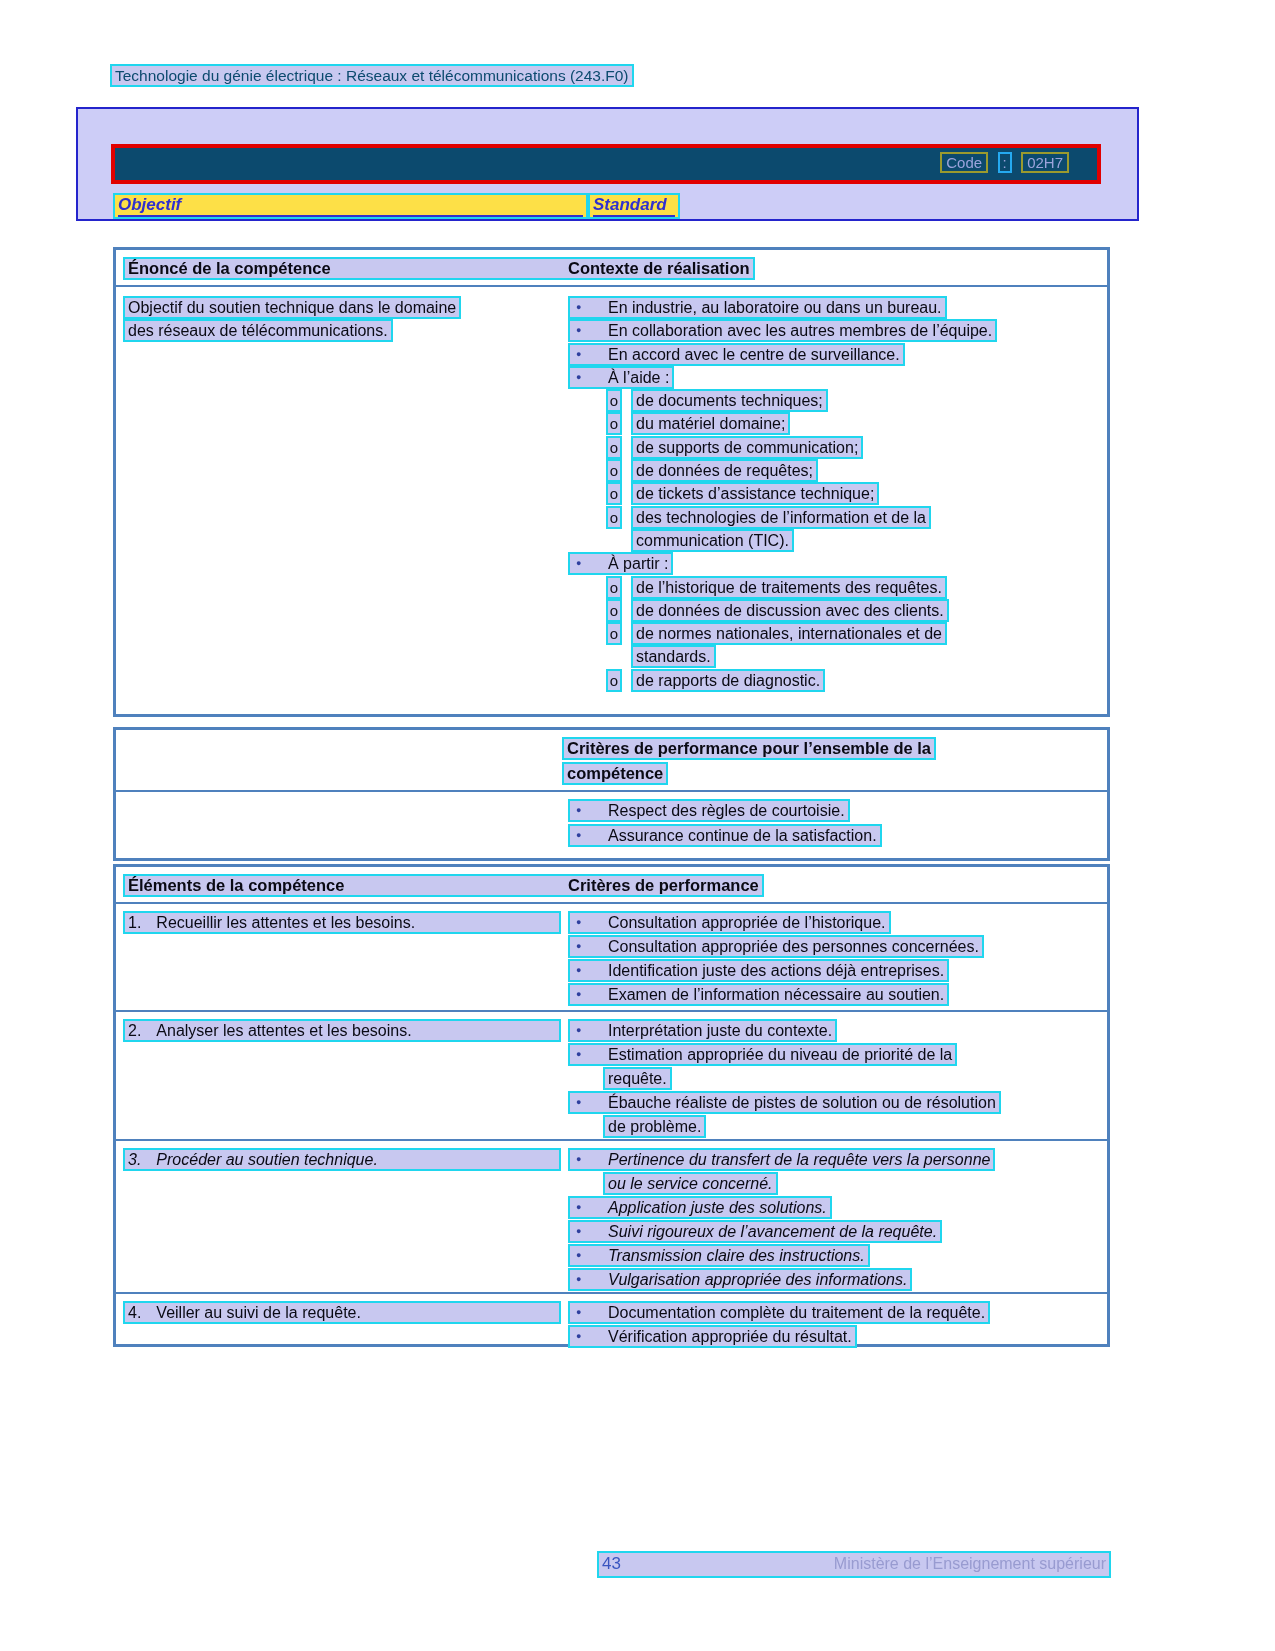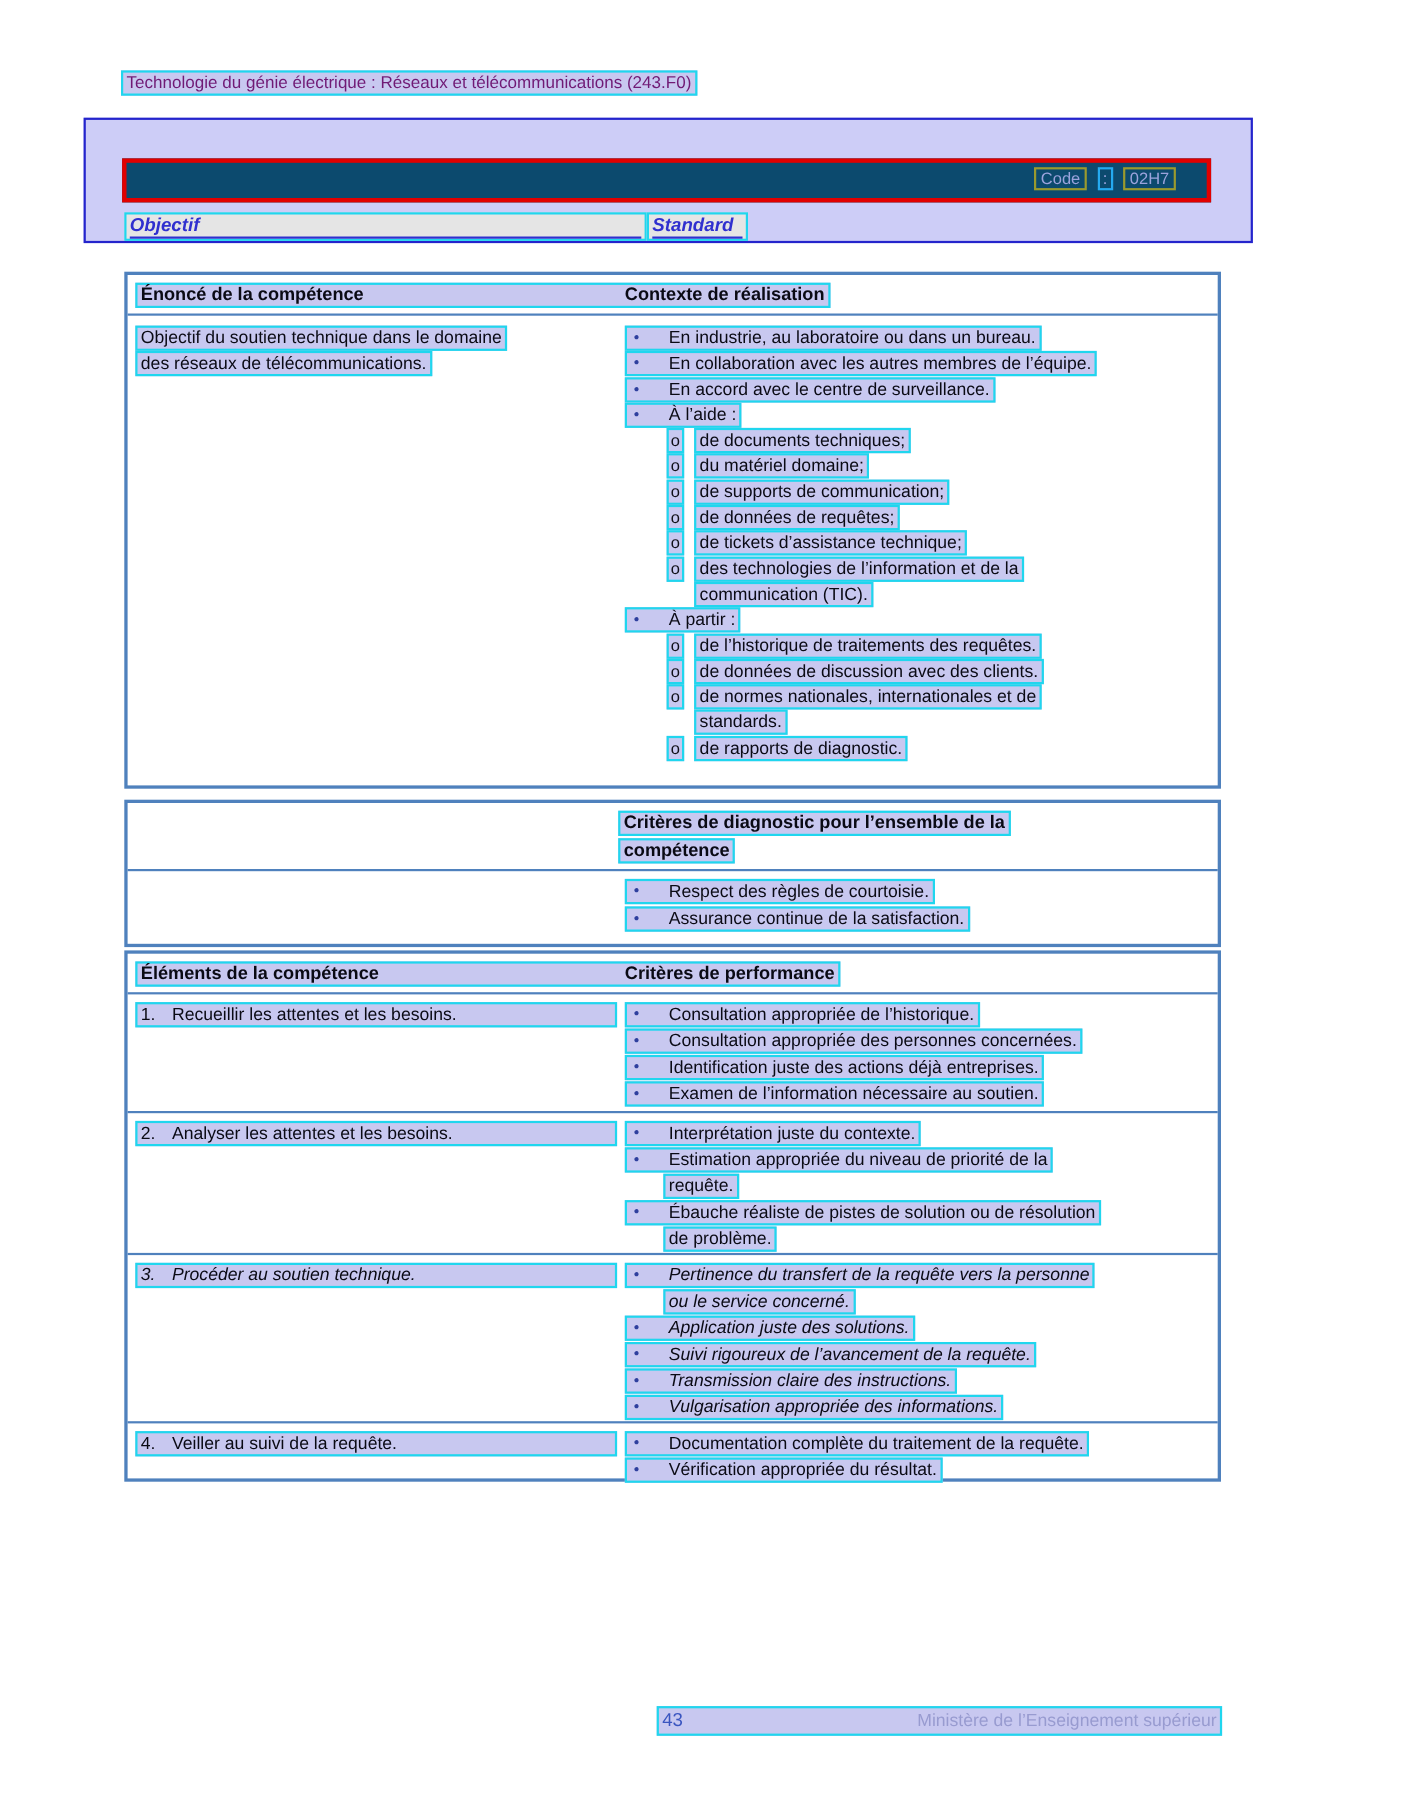--- a/index.html
+++ b/index.html
@@ -20,34 +20,34 @@
   .b2 { padding-left:44px; }
   .c2 { padding-left:69px; }
 
   .blt { display:inline-block; margin:0 26px 0 3px; width:6px; }
   .blt::before { content:"●"; font-size:9px; color:#2e3f9e; position:relative; top:-3px; }
   .om  { width:16px; text-align:center; margin-right:9px; padding:0; }
   .om::before { content:"o"; font-size:15px; color:#101018; }
 
   
   #runhead { position:absolute; left:110px; top:64px; }
-  #runhead .hl { color:#701a75; font-size:15.5px; }
+  #runhead .hl { color:#0c4a6e; font-size:15.5px; }
 
   
   #panel { position:absolute; left:76px; top:107px; width:1063px; height:114px;
            background:#cdcdf7; border:2px solid #2424cc; box-sizing:border-box; }
   #codebar { position:absolute; left:33px; top:35px; width:990px; height:40px;
              background:#0c4a6e; border:4px solid #e10000; box-sizing:border-box;
              text-align:right; padding-right:28px; line-height:29px; }
   .codebox,.valbox { display:inline-block; border:2px solid #9a9a2e; color:#9ba3dc;
              font-size:15px; padding:0 4px; line-height:17px; }
   .sepbox  { display:inline-block; border:2px solid #25aaf0; color:#9ba3dc;
              font-size:15px; padding:0 3px; line-height:17px; margin:0 5px; }
   #objstd { position:absolute; left:35px; top:84px; }
-  #objstd .hl { height:26px; line-height:20px; background:#e5e5e5; }
+  #objstd .hl { height:26px; line-height:20px; background:#fde047; }
   .objbox { width:475px; }
   .stdbox { width:92px; }
   .ul { display:inline-block; width:100%; border-bottom:2px solid #3030cf; color:#3030cf;
         font-weight:bold; font-style:italic; font-size:17px; box-sizing:border-box; }
 
   
   .dtable { position:absolute; left:113px; width:997px; border:3px solid #4f81bd;
             box-sizing:border-box; background:#ffffff; }
   .thead  { border-bottom:2px solid #4f81bd; padding:7px 0 0 7px; height:37px; box-sizing:border-box; }
   .hcl { display:inline-block; width:440px; font-weight:bold; font-size:16.5px; }
@@ -126,21 +126,21 @@
         <div class="ln b2"><span class="hl om"></span><span class="hl"><span>de données de discussion avec des clients.</span></span></div>
         <div class="ln b2"><span class="hl om"></span><span class="hl"><span>de normes nationales, internationales et de</span></span></div>
         <div class="ln c2"><span class="hl"><span>standards.</span></span></div>
         <div class="ln b2"><span class="hl om"></span><span class="hl"><span>de rapports de diagnostic.</span></span></div>
       </div>
     </div>
   </div>
 
   <div id="table2" class="dtable">
     <div class="t2head">
-      <div class="ln25"><span class="hl">Critères de diagnostic pour l’ensemble de la</span></div>
+      <div class="ln25"><span class="hl">Critères de performance pour l’ensemble de la</span></div>
       <div class="ln25"><span class="hl">compétence</span></div>
     </div>
     <div class="t2body">
       <div class="t2col">
         <div class="ln25 b1"><span class="hl"><span class="blt"></span><span>Respect des règles de courtoisie.</span></span></div>
         <div class="ln25 b1"><span class="hl"><span class="blt"></span><span>Assurance continue de la satisfaction.</span></span></div>
       </div>
     </div>
   </div>
 

